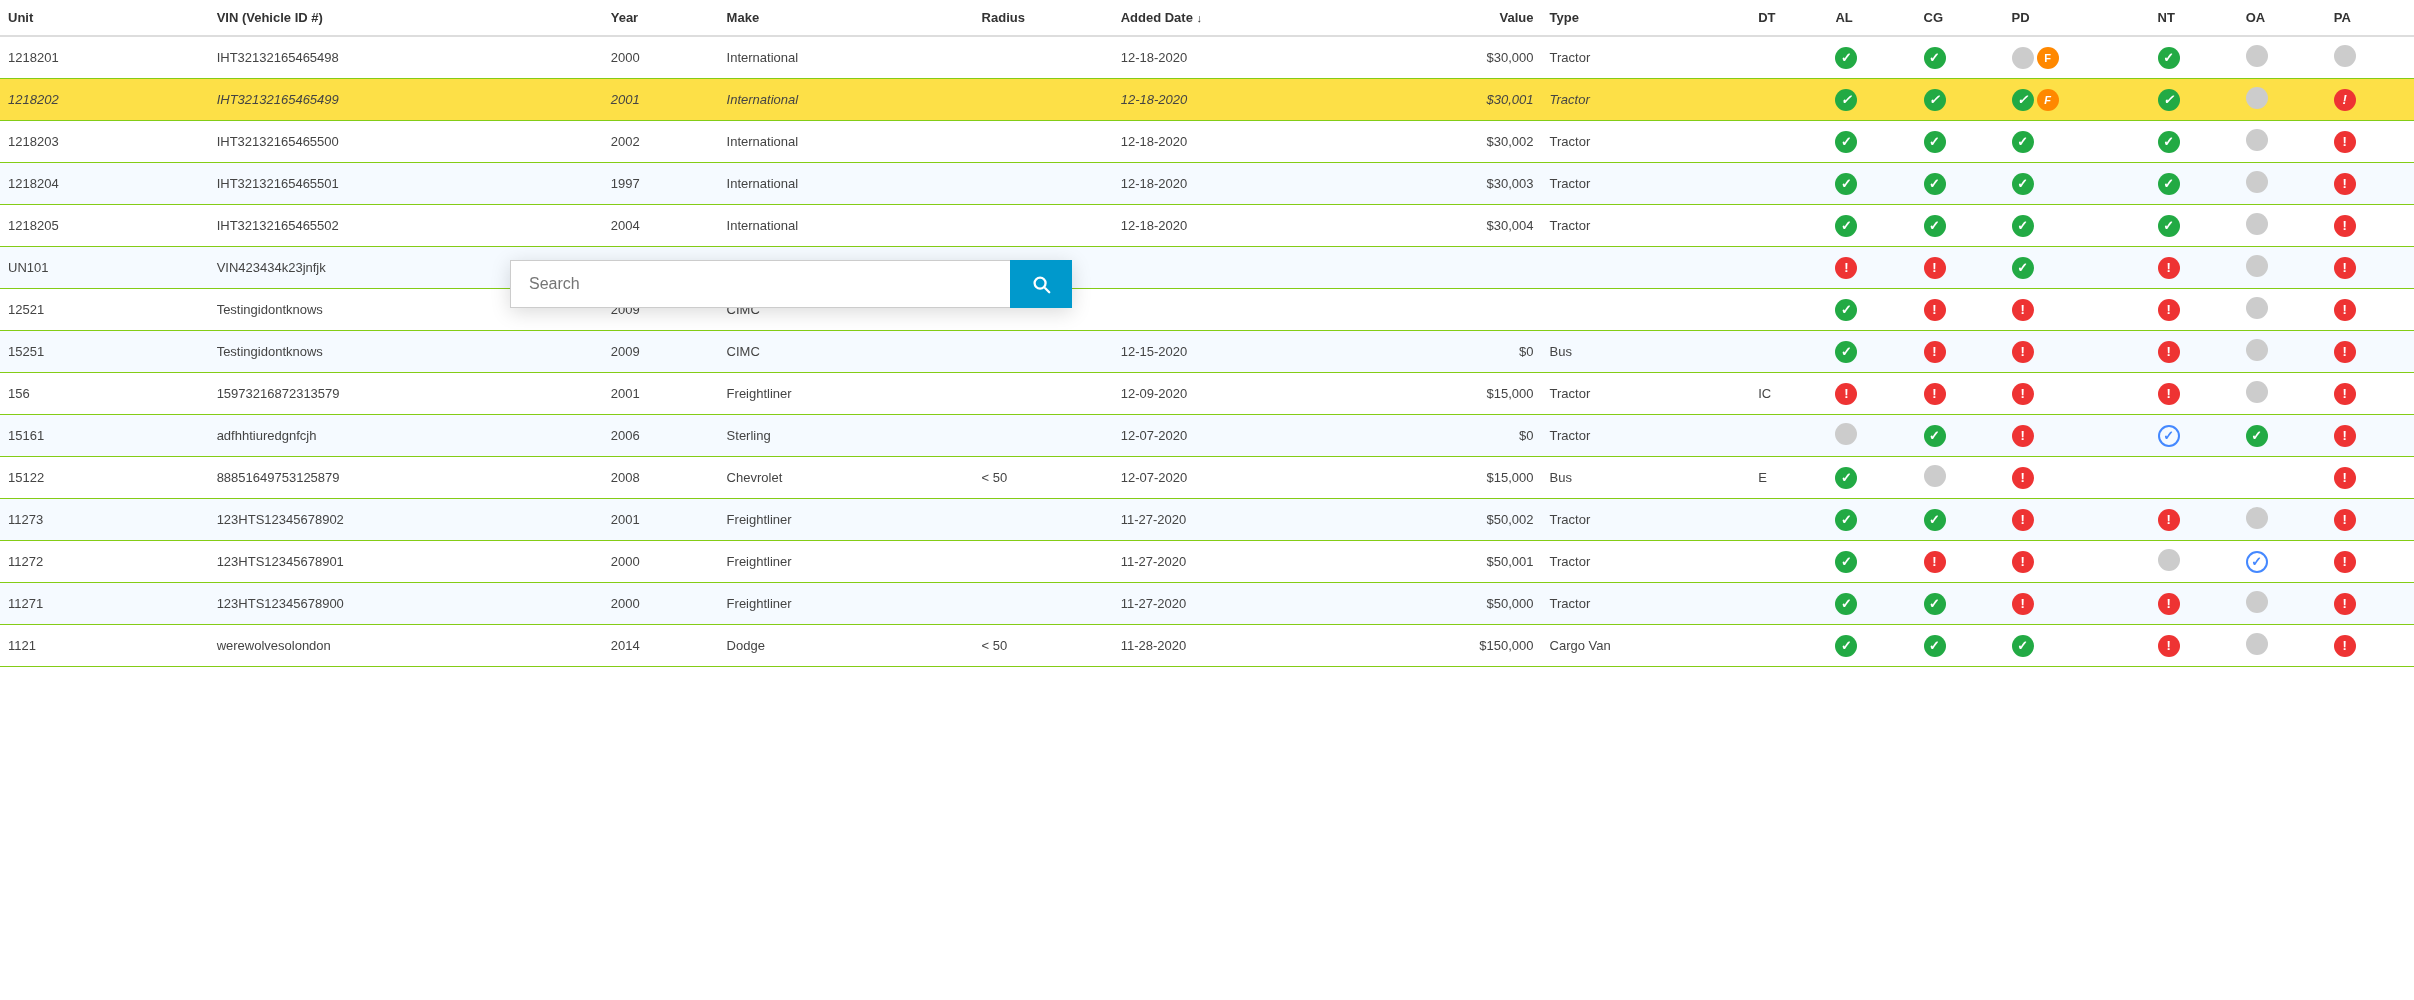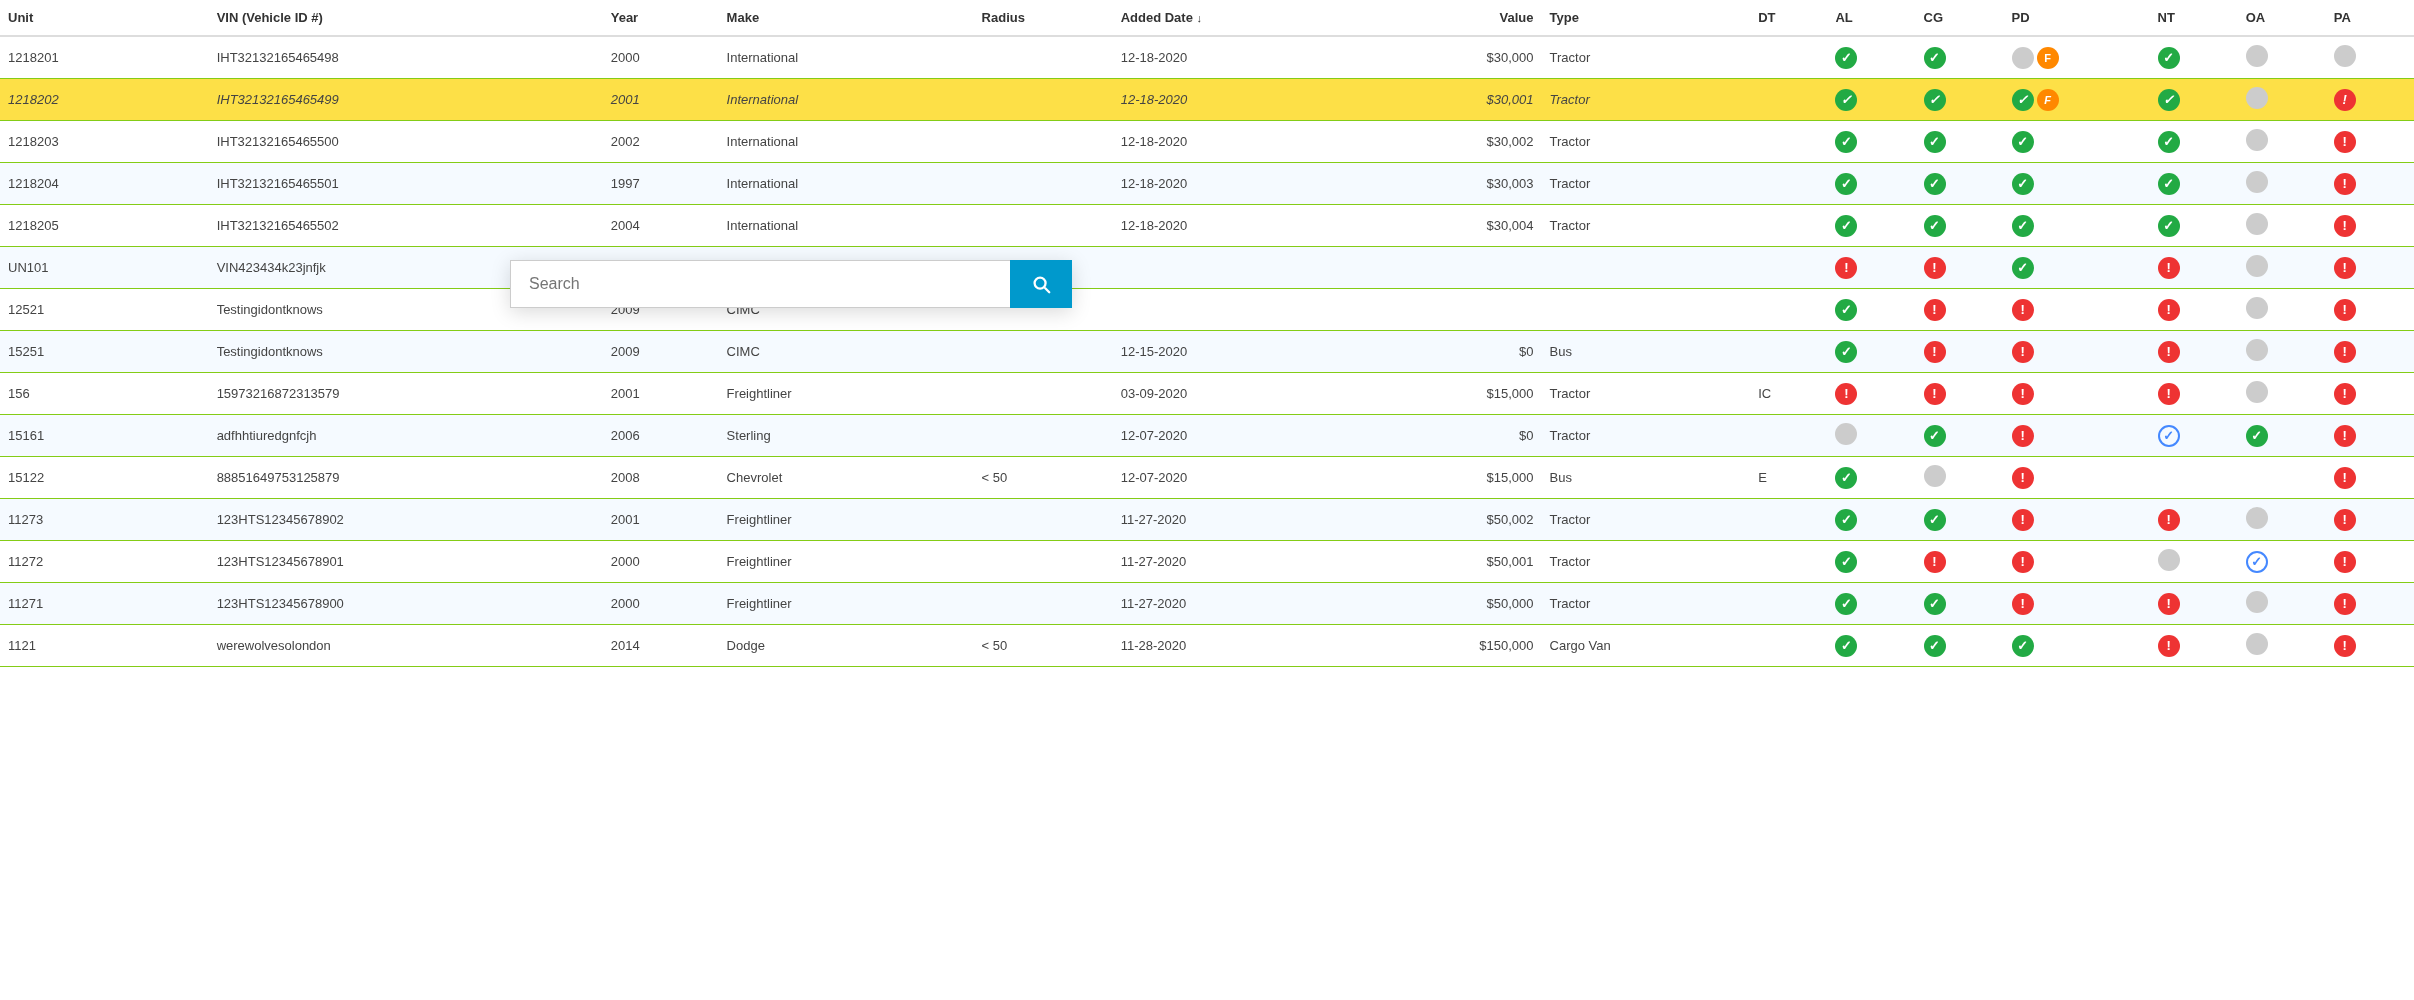--- a/index.html
+++ b/index.html
@@ -339,21 +339,21 @@
           <td class="col-nt"><span class="status-icon icon-red">!</span></td>
           <td class="col-oa"><span class="status-icon icon-gray"></span></td>
           <td class="col-pa"><span class="status-icon icon-red">!</span></td>
         </tr>
         <tr>
           <td class="col-unit">156</td>
           <td class="col-vin">15973216872313579</td>
           <td class="col-year">2001</td>
           <td class="col-make">Freightliner</td>
           <td class="col-radius"></td>
-          <td class="col-added">03-09-2020</td>
+          <td class="col-added">12-09-2020</td>
           <td class="col-value">$15,000</td>
           <td class="col-type">Tractor</td>
           <td class="col-dt">IC</td>
           <td class="col-al"><span class="status-icon icon-red">!</span></td>
           <td class="col-cg"><span class="status-icon icon-red">!</span></td>
           <td class="col-pd">
             <div style="display: flex; gap: 3px; align-items: center;">
               <span class="status-icon icon-red">!</span>
             </div>
           </td>

